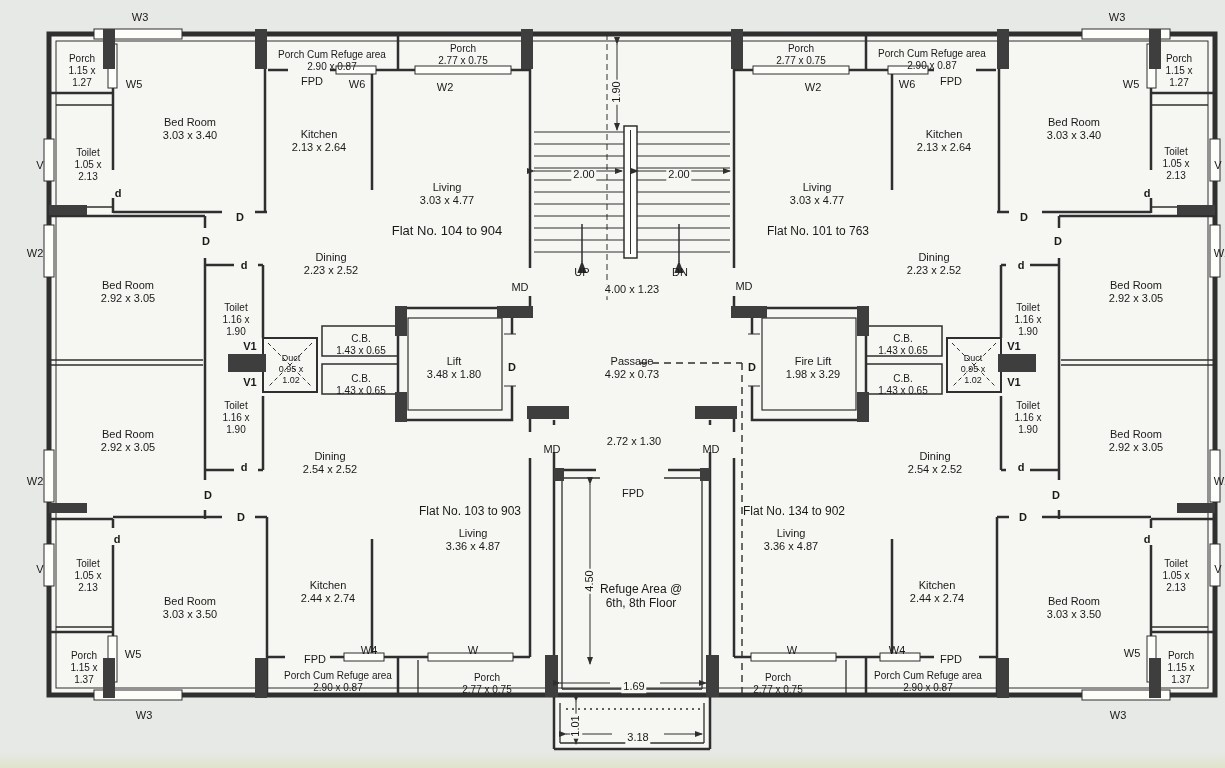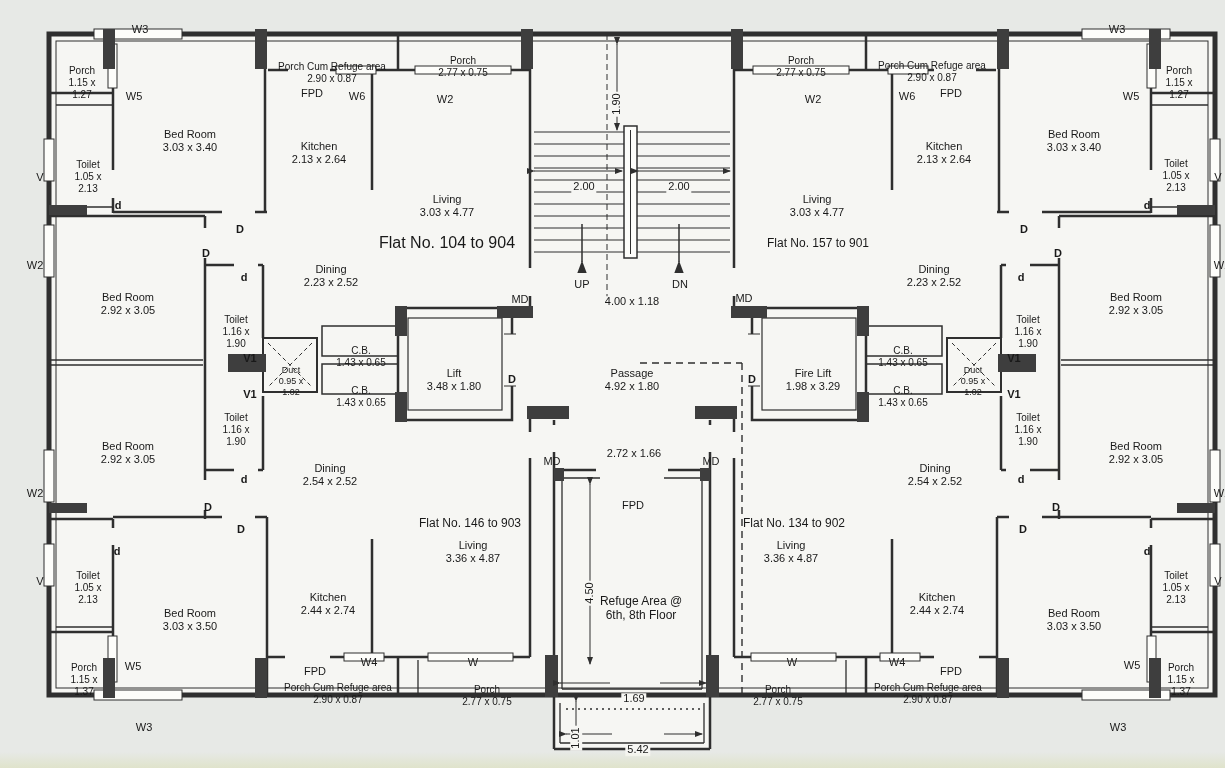--- a/index.html
+++ b/index.html
@@ -3,21 +3,21 @@
 <meta charset="utf-8">
 <style>
   html,body{margin:0;padding:0;}
   body{
     width:1225px;height:768px;position:relative;overflow:hidden;
     background:#e7e9e6;
     font-family:"Liberation Sans",sans-serif;
   }
   #stage{position:absolute;left:0;top:0;width:1225px;height:768px;}
   #plan-svg{position:absolute;left:0;top:0;}
-  #labels{position:absolute;left:0;top:16px;width:1225px;height:656px;pointer-events:none;}
+  #labels{position:absolute;left:0;top:4px;width:1225px;height:656px;pointer-events:none;}
   .lbl{
     position:absolute;transform:translate(-50%,-50%);
     text-align:center;white-space:pre-line;
     font-size:11px;line-height:1.2;color:#191919;
     font-family:"Liberation Sans",sans-serif;
   }
   .b{font-weight:700;}
   .dim{background:#f6f6f3;padding:0 2px;line-height:1.05;}
   .rot{transform:translate(-50%,-50%) rotate(-90deg);}
   .rot.dim{padding:0 2px;}
@@ -175,32 +175,32 @@
 2.90 x 0.87</div>
       <div class="lbl" style="left: 312px; top: 78px;">FPD</div>
       <div class="lbl" style="left: 357px; top: 81px;">W6</div>
       <div class="lbl" style="left: 319px; top: 137px;">Kitchen
 2.13 x 2.64</div>
       <div class="lbl" style="left: 463px; top: 51px; font-size: 10px;">Porch
 2.77 x 0.75</div>
       <div class="lbl" style="left: 445px; top: 84px;">W2</div>
       <div class="lbl" style="left: 447px; top: 190px;">Living
 3.03 x 4.77</div>
-      <div class="lbl" style="left: 447px; top: 227px; font-size: 16px;">Flat No. 104 to 904</div>
+      <div class="lbl" style="left: 447px; top: 227px; font-size: 13px;">Flat No. 104 to 904</div>
       <div class="lbl" style="left: 331px; top: 260px;">Dining
 2.23 x 2.52</div>
       <div class="lbl b" style="left: 240px; top: 214px;">D</div>
       <div class="lbl b" style="left: 206px; top: 238px;">D</div>
       <div class="lbl b" style="left: 244px; top: 262px;">d</div>
       <div class="lbl dim rot" style="left: 617px; top: 88px;">1.90</div>
       <div class="lbl dim" style="left: 584px; top: 171px;">2.00</div>
       <div class="lbl dim" style="left: 679px; top: 171px;">2.00</div>
       <div class="lbl" style="left: 582px; top: 269px;">UP</div>
       <div class="lbl" style="left: 680px; top: 269px;">DN</div>
-      <div class="lbl dim" style="left: 632px; top: 286px;">4.00 x 1.18</div>
+      <div class="lbl dim" style="left: 632px; top: 286px;">4.00 x 1.23</div>
       <div class="lbl" style="left: 520px; top: 284px;">MD</div>
       <div class="lbl" style="left: 744px; top: 283px;">MD</div>
       <div class="lbl" style="left: 128px; top: 288px;">Bed Room
 2.92 x 3.05</div>
       <div class="lbl" style="left: 35px; top: 250px;">W2</div>
       <div class="lbl" style="left: 236px; top: 316px; font-size: 10px;">Toilet
 1.16 x
 1.90</div>
       <div class="lbl b" style="left: 250px; top: 343px;">V1</div>
       <div class="lbl b" style="left: 250px; top: 379px;">V1</div>
@@ -208,21 +208,21 @@
 0.95 x
 1.02</div>
       <div class="lbl" style="left: 361px; top: 341px; font-size: 10px;">C.B.
 1.43 x 0.65</div>
       <div class="lbl" style="left: 361px; top: 381px; font-size: 10px;">C.B.
 1.43 x 0.65</div>
       <div class="lbl" style="left: 454px; top: 364px;">Lift
 3.48 x 1.80</div>
       <div class="lbl b" style="left: 512px; top: 364px;">D</div>
       <div class="lbl" style="left: 632px; top: 364px;">Passage
-4.92 x 1.80</div>
+4.92 x 0.73</div>
       <div class="lbl" style="left: 813px; top: 364px;">Fire Lift
 1.98 x 3.29</div>
       <div class="lbl b" style="left: 752px; top: 364px;">D</div>
       <div class="lbl" style="left: 903px; top: 341px; font-size: 10px;">C.B.
 1.43 x 0.65</div>
       <div class="lbl" style="left: 903px; top: 381px; font-size: 10px;">C.B.
 1.43 x 0.65</div>
       <div class="lbl" style="left: 973px; top: 365px; font-size: 9px;">Duct
 0.95 x
 1.02</div>
@@ -250,25 +250,25 @@
       <div class="lbl" style="left: 935px; top: 459px;">Dining
 2.54 x 2.52</div>
       <div class="lbl" style="left: 35px; top: 478px;">W2</div>
       <div class="lbl" style="left: 1222px; top: 250px;">W2</div>
       <div class="lbl" style="left: 1222px; top: 478px;">W2</div>
       <div class="lbl b" style="left: 244px; top: 464px;">d</div>
       <div class="lbl b" style="left: 1021px; top: 464px;">d</div>
       <div class="lbl b" style="left: 1021px; top: 262px;">d</div>
       <div class="lbl b" style="left: 1024px; top: 214px;">D</div>
       <div class="lbl b" style="left: 1058px; top: 238px;">D</div>
-      <div class="lbl" style="left: 634px; top: 438px;">2.72 x 1.66</div>
+      <div class="lbl" style="left: 634px; top: 438px;">2.72 x 1.30</div>
       <div class="lbl" style="left: 552px; top: 446px;">MD</div>
       <div class="lbl" style="left: 711px; top: 446px;">MD</div>
       <div class="lbl" style="left: 633px; top: 490px;">FPD</div>
-      <div class="lbl" style="left: 470px; top: 507px; font-size: 12px;">Flat No. 146 to 903</div>
+      <div class="lbl" style="left: 470px; top: 507px; font-size: 12px;">Flat No. 103 to 903</div>
       <div class="lbl" style="left: 473px; top: 536px;">Living
 3.36 x 4.87</div>
       <div class="lbl" style="left: 794px; top: 507px; font-size: 12px;">Flat No. 134 to 902</div>
       <div class="lbl" style="left: 791px; top: 536px;">Living
 3.36 x 4.87</div>
       <div class="lbl" style="left: 641px; top: 592px; font-size: 12px;">Refuge Area @
 6th, 8th Floor</div>
       <div class="lbl dim rot" style="left: 590px; top: 577px;">4.50</div>
       <div class="lbl" style="left: 473px; top: 647px;">W</div>
       <div class="lbl" style="left: 792px; top: 647px;">W</div>
@@ -332,18 +332,18 @@
       <div class="lbl" style="left: 1179px; top: 67px; font-size: 10px;">Porch
 1.15 x
 1.27</div>
       <div class="lbl" style="left: 1176px; top: 160px; font-size: 10px;">Toilet
 1.05 x
 2.13</div>
       <div class="lbl" style="left: 1218px; top: 162px;">V</div>
       <div class="lbl b" style="left: 1147px; top: 190px;">d</div>
       <div class="lbl" style="left: 817px; top: 190px;">Living
 3.03 x 4.77</div>
-      <div class="lbl" style="left: 818px; top: 227px; font-size: 12px;">Flat No. 157 to 901</div>
+      <div class="lbl" style="left: 818px; top: 227px; font-size: 12px;">Flat No. 101 to 763</div>
       <div class="lbl dim rot" style="left: 576px; top: 722px;">1.01</div>
-      <div class="lbl dim" style="left: 638px; top: 734px;">5.42</div>
+      <div class="lbl dim" style="left: 638px; top: 734px;">3.18</div>
     </div>
   <div id="bottom-tint"></div>
 </div>
 
 </body></html>

